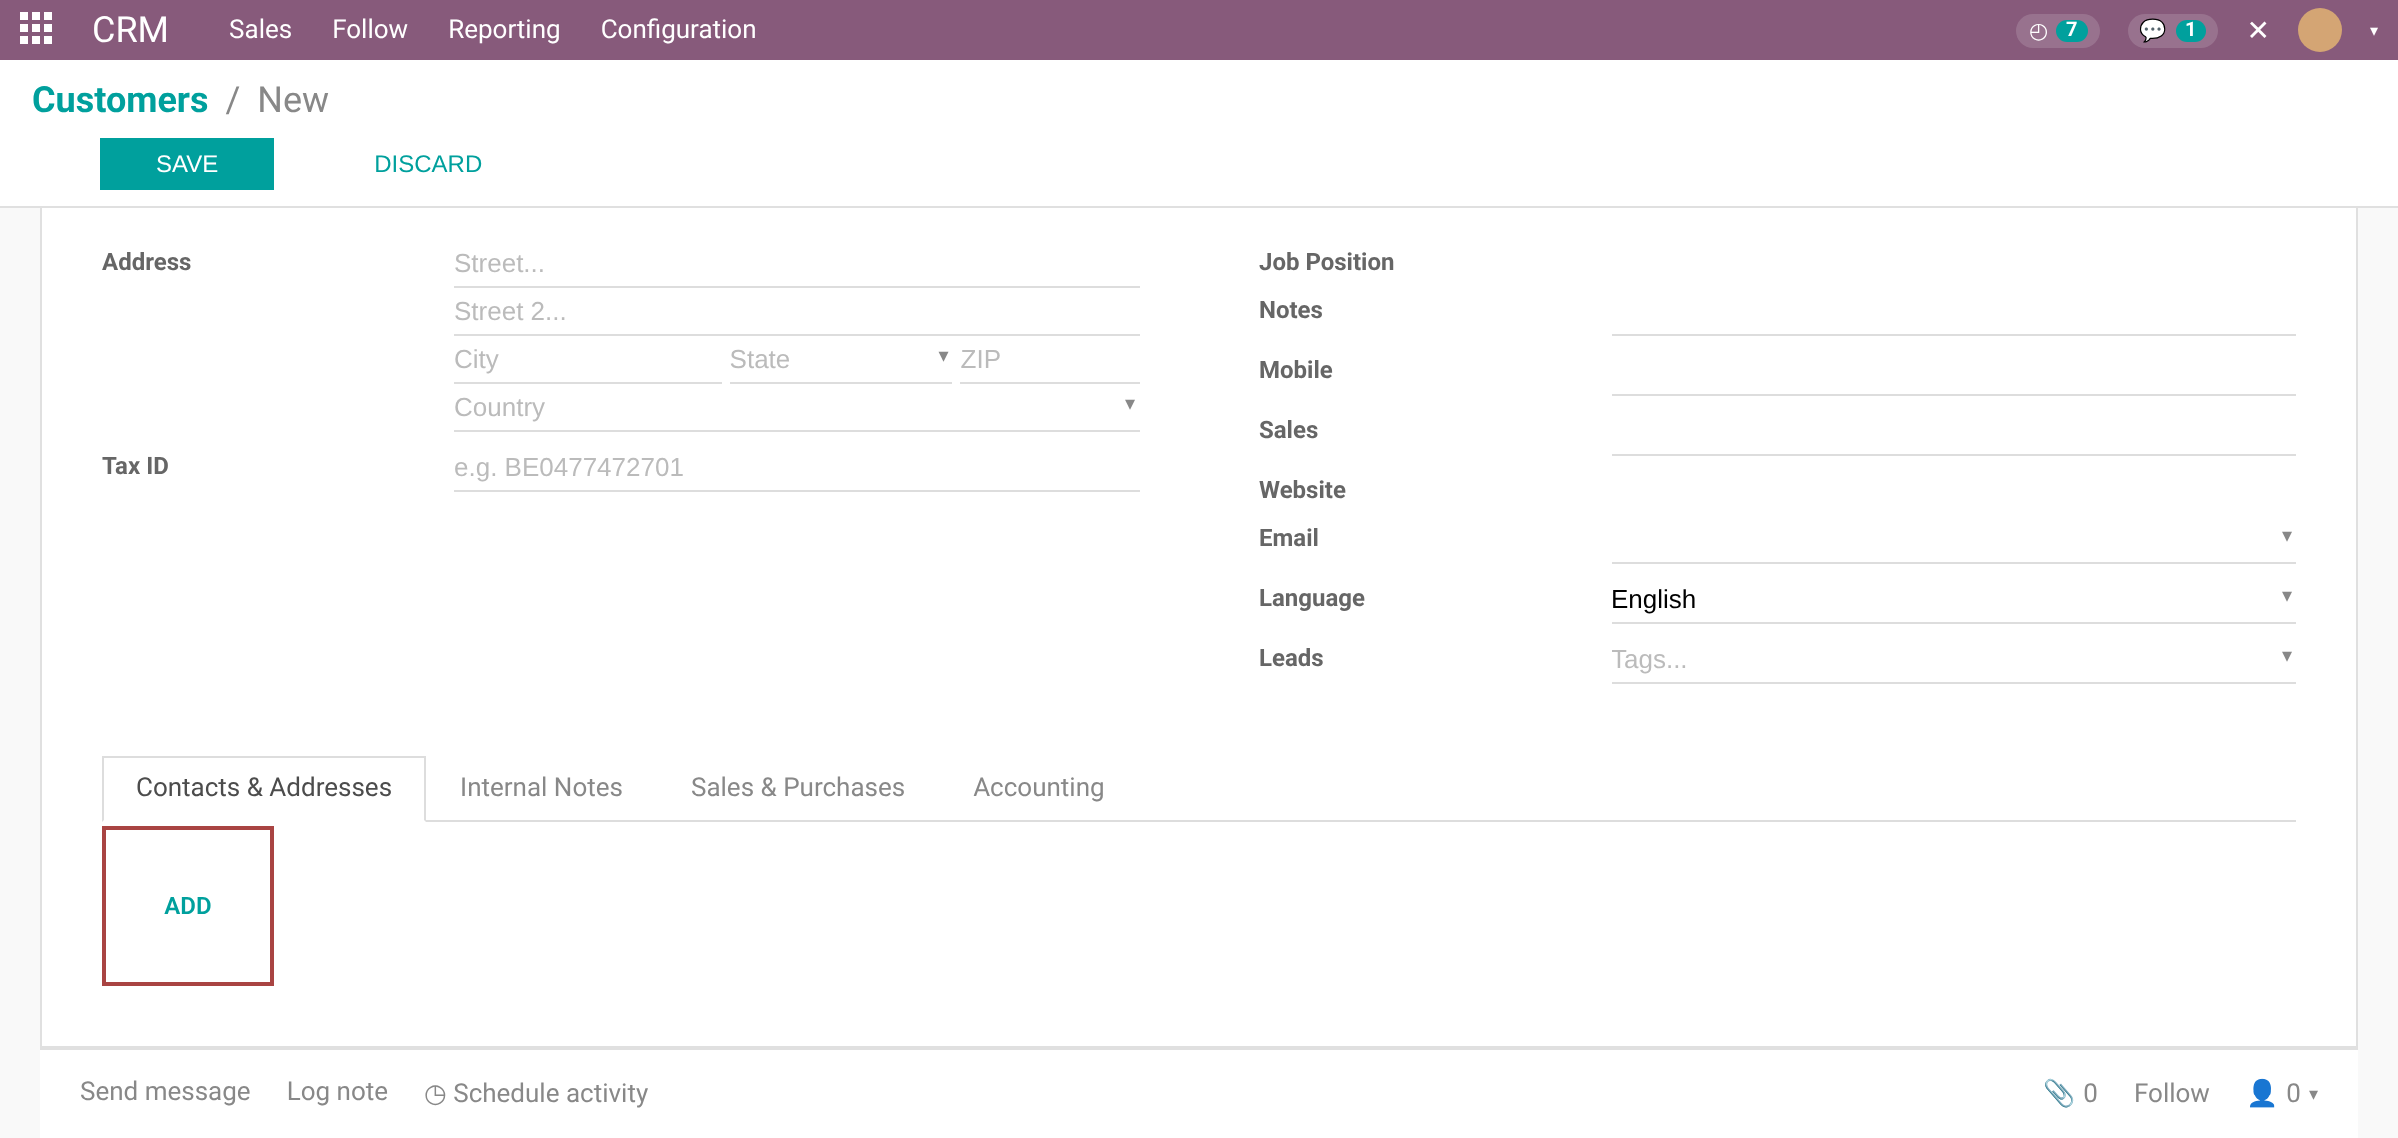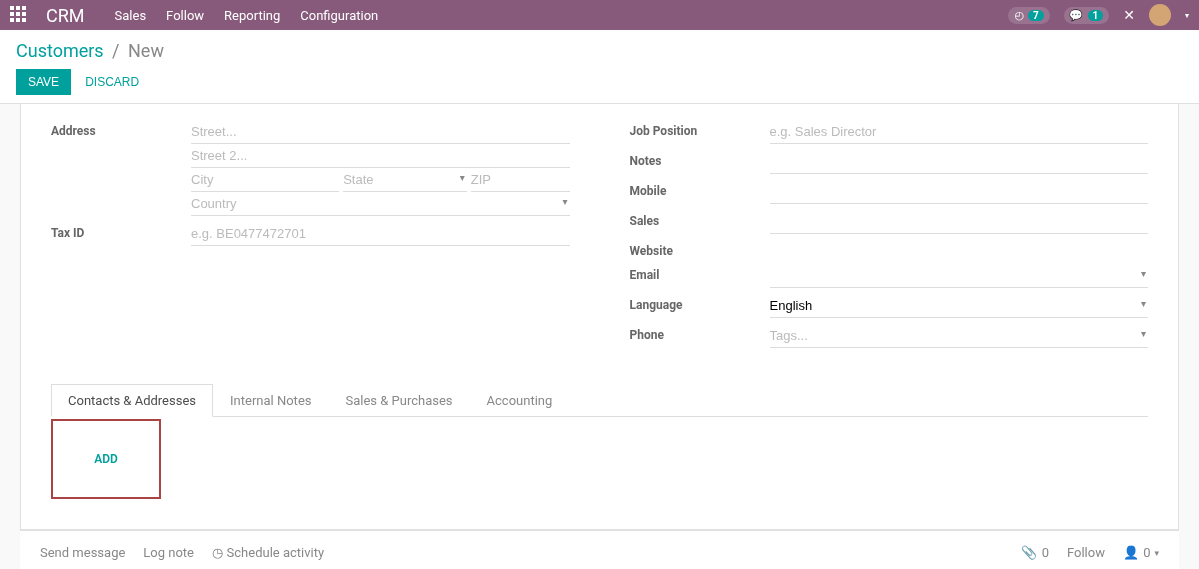--- a/index.html
+++ b/index.html
@@ -14,50 +14,50 @@
 .navbar .spacer { flex: 1; }
 .navbar .right { display: flex; align-items: center; gap: 14px; }
 .navbar .pill { background: rgba(255,255,255,0.15); border-radius: 10px; padding: 2px 6px; display: flex; align-items: center; gap: 4px; font-size: 11px; cursor: pointer; }
 .navbar .pill .badge { background: #00a09d; border-radius: 8px; padding: 0 5px; font-size: 10px; font-weight: bold; }
 .navbar .tool-icon { cursor: pointer; font-size: 14px; }
 .navbar .avatar { width: 22px; height: 22px; border-radius: 50%; background: #d4a574; cursor: pointer; }
 .navbar .caret-small { font-size: 8px; color: #fff; }
 
 .controlbar { padding: 10px 16px 0 16px; background: #fff; }
 .breadcrumb { font-size: 18px; margin-bottom: 8px; }
-.breadcrumb .link { color: #00a09d; cursor: pointer; }
+.breadcrumb .link { color: #00a09d; cursor: pointer; font-weight: bold; }
 .breadcrumb .sep { color: #888; margin: 0 4px; }
 .breadcrumb .current { color: #888; }
 .actions { display: flex; gap: 14px; align-items: center; padding-bottom: 8px; }
-.btn-primary { background: #00a09d; color: #fff; border: none; padding: 6px 12px; font-size: 12px; font-weight: 500; cursor: pointer; }
-.btn-discard { background: none; border: none; color: #00a09d; font-size: 12px; font-weight: 500; cursor: pointer; }
+.btn-primary { background: #00a09d; color: #fff; border: none; padding: 6px 28px; font-size: 12px; font-weight: 500; cursor: pointer; margin-left: 34px; }
+.btn-discard { background: none; border: none; color: #00a09d; font-size: 12px; font-weight: 500; cursor: pointer; margin-left: 36px; }
 
 .sheet-wrap { background: #f9f9f9; border-top: 1px solid #e0e0e0; padding: 0 20px; }
 .sheet { background: #fff; border: 1px solid #e0e0e0; border-top: none; margin: 0 auto; max-width: 1160px; padding: 16px 30px 30px 30px; }
 
 .form-cols { display: flex; gap: 60px; }
 .form-col { flex: 1; }
-.form-row { display: flex; align-items: flex-start; margin-bottom: 6px; }
+.form-row { display: flex; align-items: flex-start; margin-bottom: 6px; gap: 36px; }
 .form-row label { width: 140px; font-weight: 700; color: #666; font-size: 12px; padding-top: 4px; flex-shrink: 0; }
 .form-row .field { flex: 1; }
 .input-line { width: 100%; border: none; border-bottom: 1px solid #ddd; padding: 4px 0; font-size: 13px; outline: none; background: transparent; }
 .input-line::placeholder { color: #bbb; }
 .addr-row2 { display: flex; gap: 4px; }
 .addr-row2 .city { flex: 1.2; }
 .addr-row2 .state { flex: 1; position: relative; }
 .addr-row2 .zip { flex: 0.8; }
 .has-caret { position: relative; }
 .has-caret::after { content: "▾"; position: absolute; right: 2px; top: 4px; color: #888; font-size: 10px; pointer-events: none; }
 
 .tabs { display: flex; margin-top: 30px; border-bottom: 1px solid #ddd; }
 .tab { padding: 8px 16px; font-size: 13px; color: #888; cursor: pointer; border: 1px solid transparent; border-bottom: none; margin-bottom: -1px; }
 .tab.active { color: #4c4c4c; border-color: #ddd; background: #fff; border-bottom: 1px solid #fff; }
 
 .tab-content { padding-top: 2px; }
-.add-card { display: inline-flex; align-items: center; justify-content: center; width: 110px; height: 80px; border: 2px solid #a94442; color: #00a09d; font-weight: 600; font-size: 12px; cursor: pointer; margin-top: 0; }
+.add-card { display: inline-flex; align-items: center; justify-content: center; width: 86px; height: 80px; border: 2px solid #a94442; color: #00a09d; font-weight: 600; font-size: 12px; cursor: pointer; margin-top: 0; }
 
 .chatter { border-top: 1px solid #e0e0e0; padding: 14px 20px; display: flex; align-items: center; background: #fff; max-width: 1160px; margin: 0 auto; }
 .chatter .left { display: flex; gap: 18px; color: #888; font-size: 13px; }
 .chatter .left span { cursor: pointer; }
 .chatter .spacer { flex: 1; }
 .chatter .right { display: flex; align-items: center; gap: 18px; color: #888; font-size: 13px; }
 .chatter .stat { display: flex; align-items: center; gap: 4px; cursor: pointer; }
 .chatter .icon-sm { font-size: 13px; }
 </style>
 </head>
@@ -129,21 +129,20 @@
         </div>
         <div class="form-row">
           <label>Tax ID</label>
           <div class="field"><input class="input-line" placeholder="e.g. BE0477472701" style=""></div>
         </div>
       </div>
 
       <div class="form-col">
         <div class="form-row">
           <label>Job Position</label>
-          <div class="field"><input class="input-line" placeholder="e.g. Sales Director" style=""></div>
         </div>
         <div class="form-row">
           <label>Notes</label>
           <div class="field"><input class="input-line" style=""></div>
         </div>
         <div class="form-row">
           <label>Mobile</label>
           <div class="field"><input class="input-line" style=""></div>
         </div>
         <div class="form-row">
@@ -155,21 +154,21 @@
         </div>
         <div class="form-row">
           <label>Email</label>
           <div class="field has-caret"><input class="input-line" style=""></div>
         </div>
         <div class="form-row">
           <label>Language</label>
           <div class="field has-caret"><input class="input-line" value="English" style=""></div>
         </div>
         <div class="form-row">
-          <label>Phone</label>
+          <label>Leads</label>
           <div class="field has-caret"><input class="input-line" placeholder="Tags..." style=""></div>
         </div>
       </div>
     </div>
 
     <div class="tabs">
       <div class="tab active">Contacts &amp; Addresses</div>
       <div class="tab">Internal Notes</div>
       <div class="tab">Sales &amp; Purchases</div>
       <div class="tab">Accounting</div>

